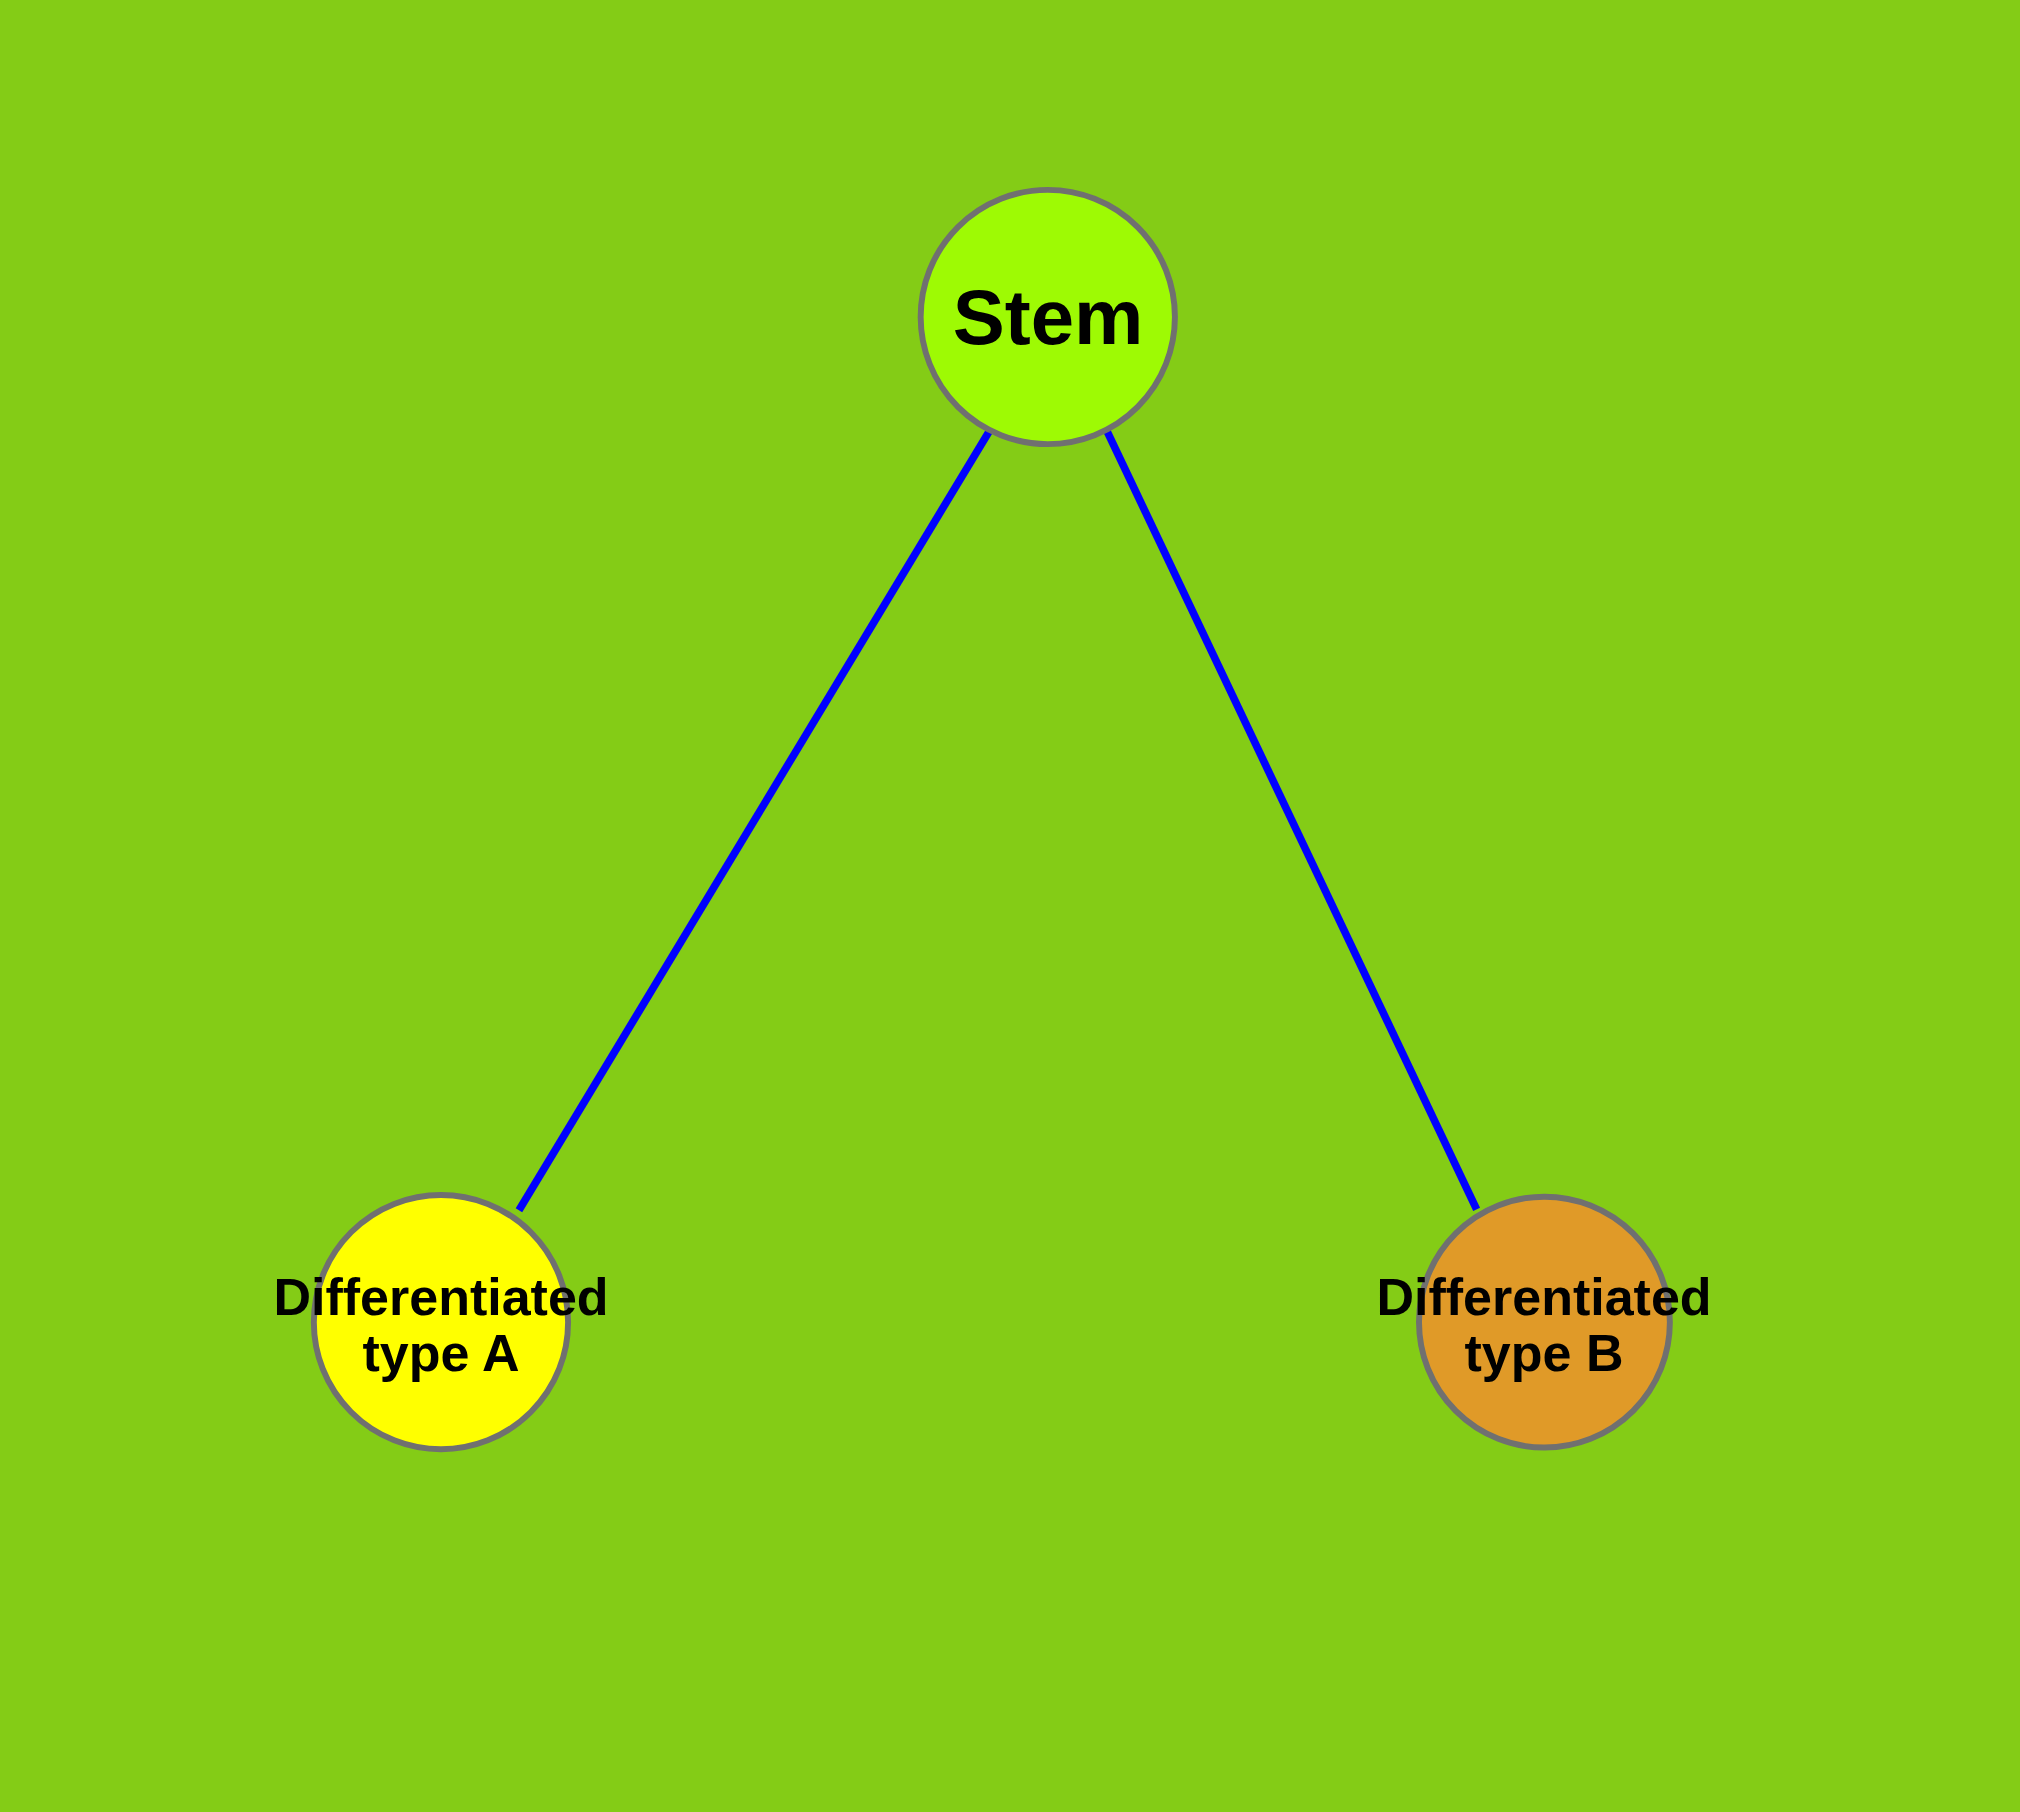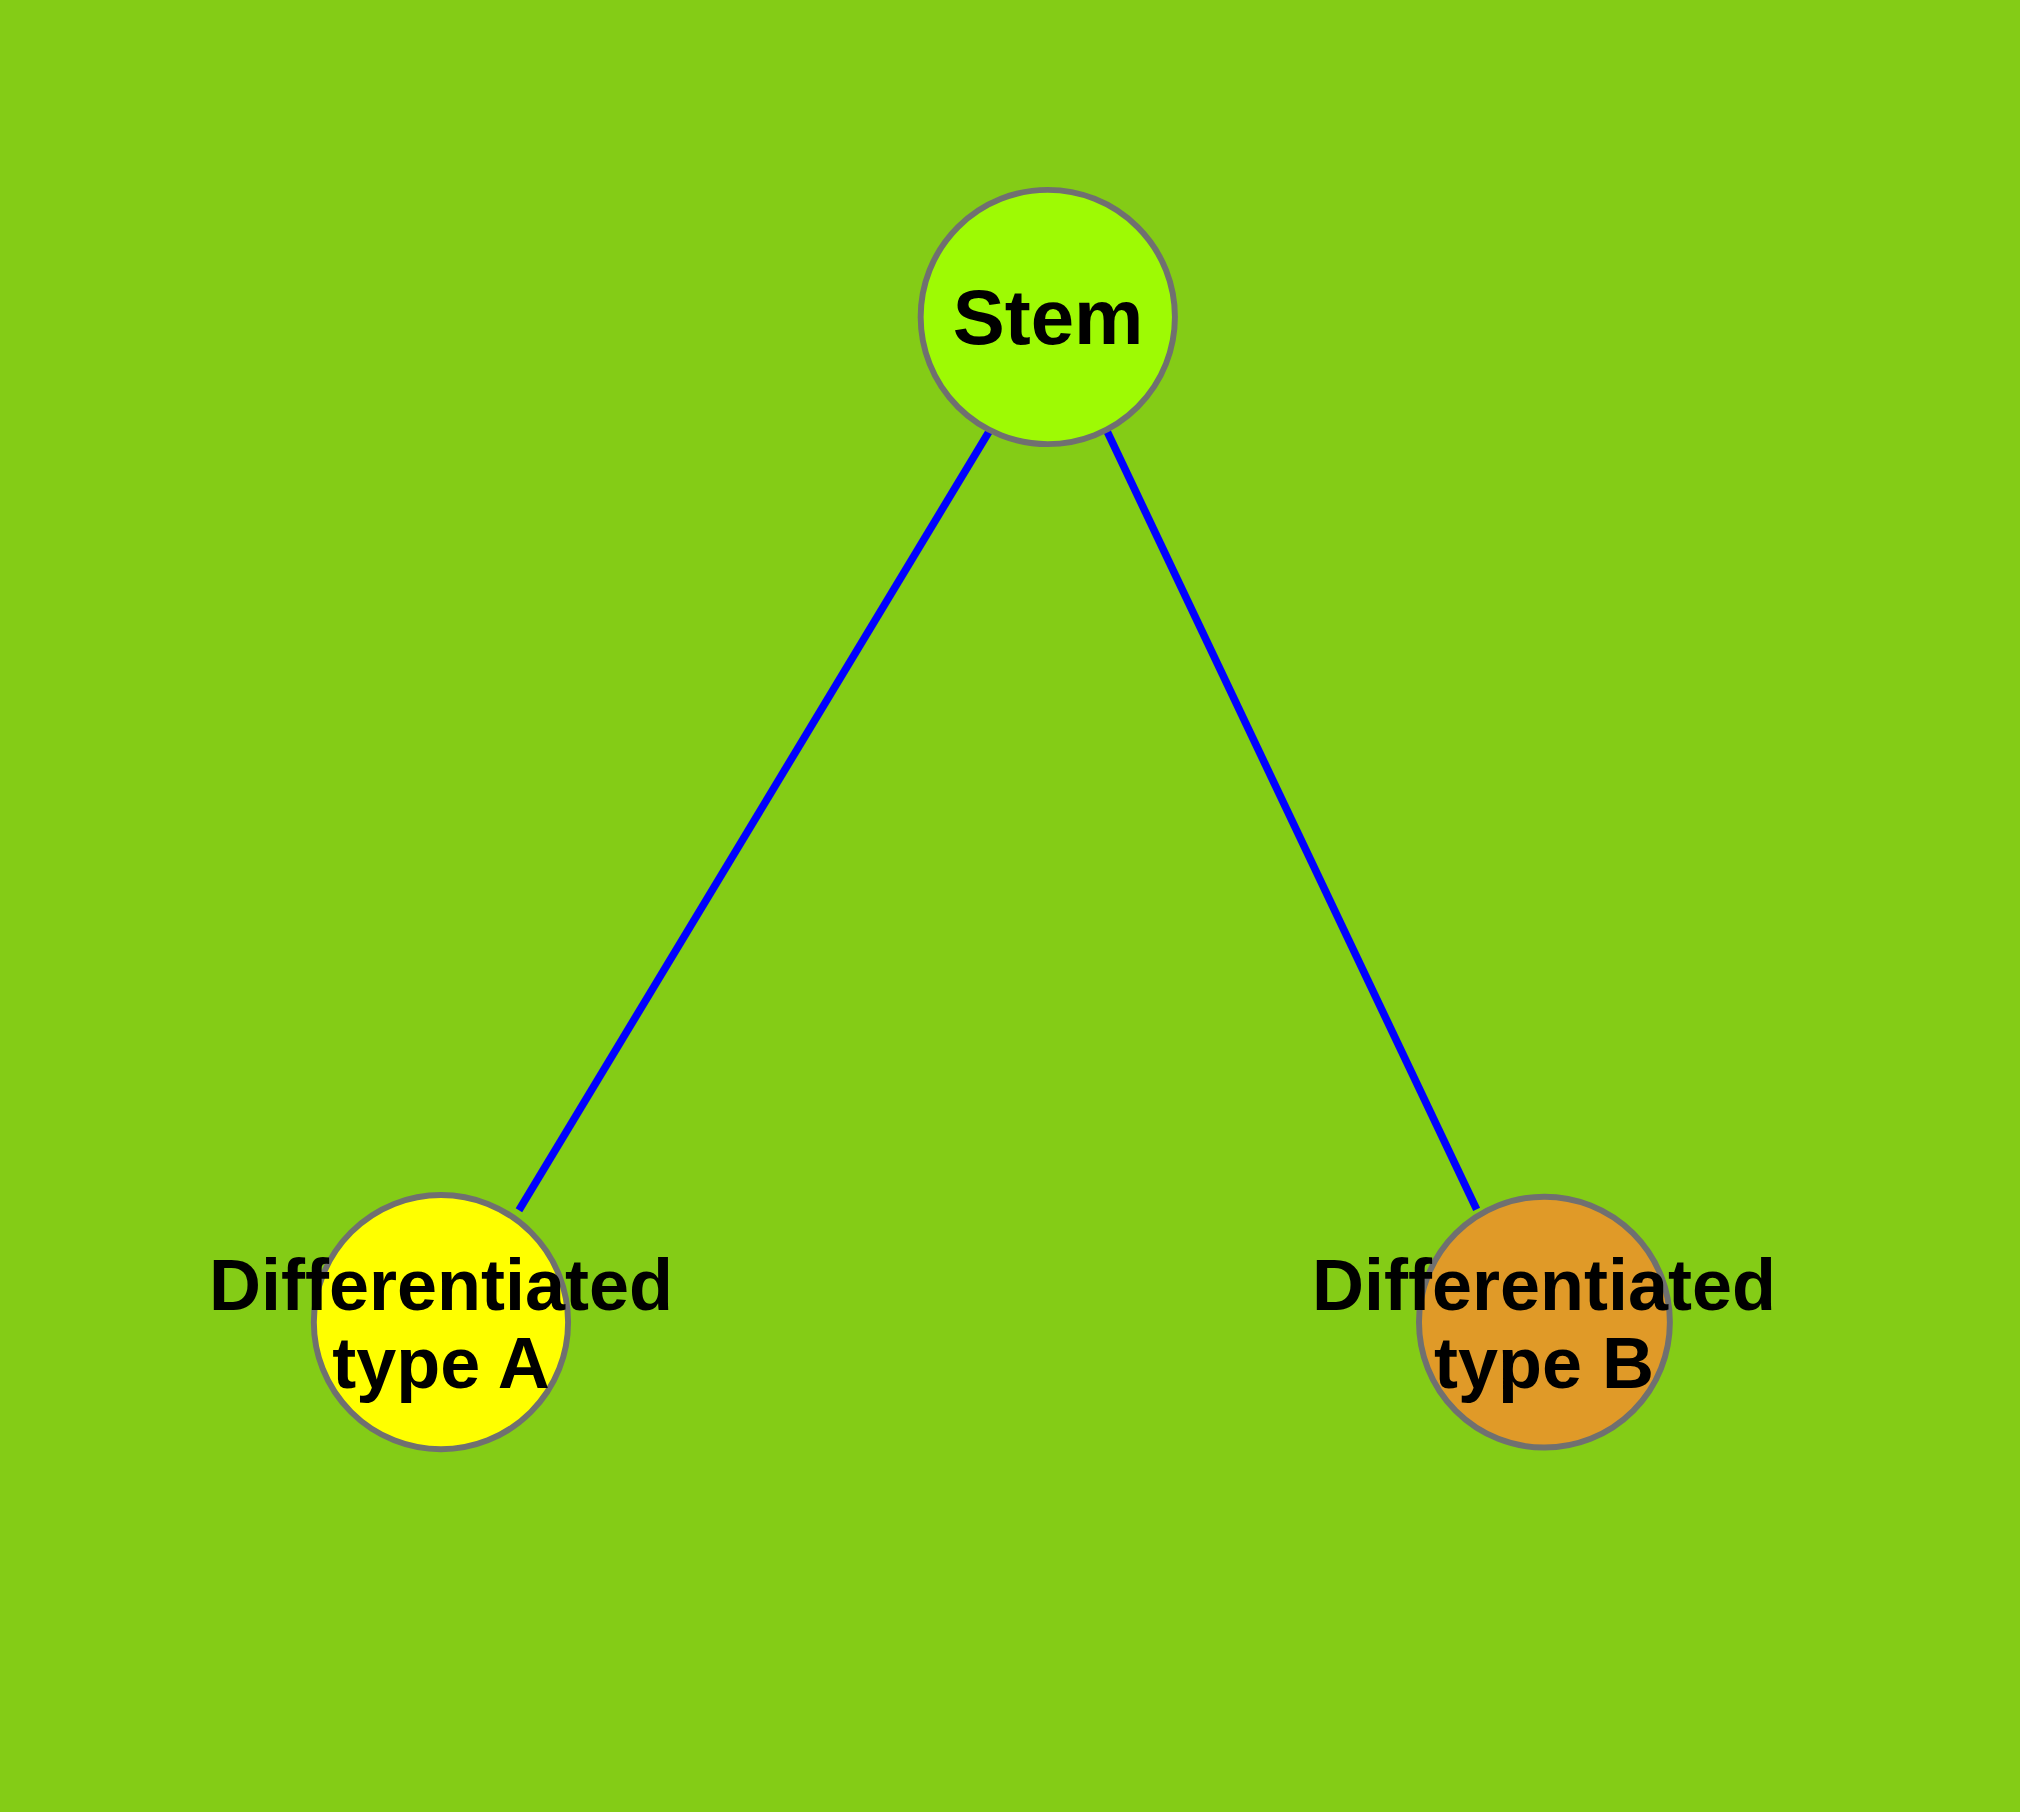--- a/index.html
+++ b/index.html
@@ -29,21 +29,21 @@
     color: #000000;
     line-height: 1.08;
     white-space: pre;
     pointer-events: none;
     transform: translate(-50%, -50%);
   }
   .node-label.stem {
     font-size: 78px;
   }
   .node-label.leaf {
-    font-size: 72px;
+    font-size: 52px;
   }
 </style>
 </head>
 <body>
 
 <div id="canvas" style="width: 2021px; height: 1812px; background: #84cc16;">
 
   <svg id="graph-svg" viewBox="0 0 2384 2138" xmlns="http://www.w3.org/2000/svg">
     <g id="edges-layer">
         <line x1="1168" y1="507" x2="612" y2="1428" stroke="#0000ff" stroke-width="9" stroke-linecap="butt"></line>

